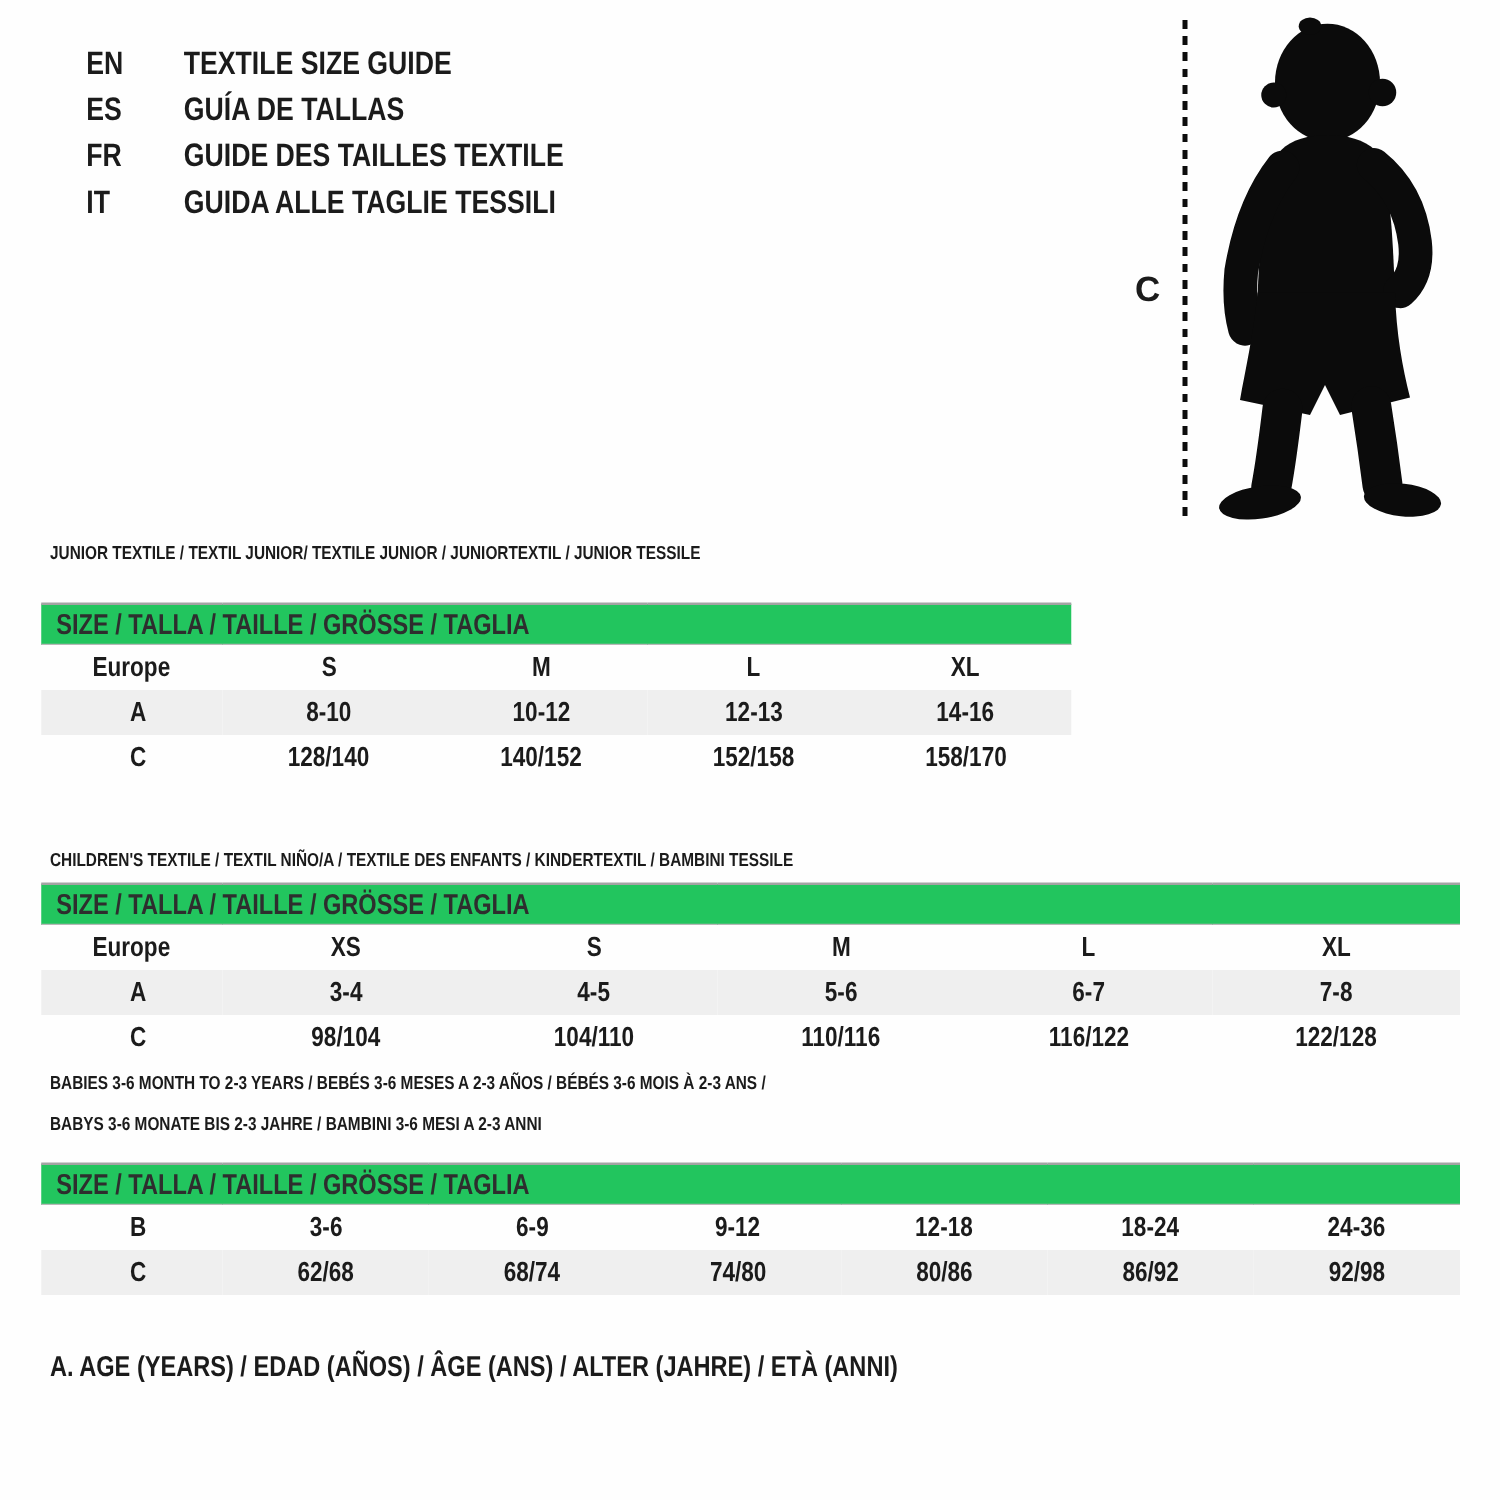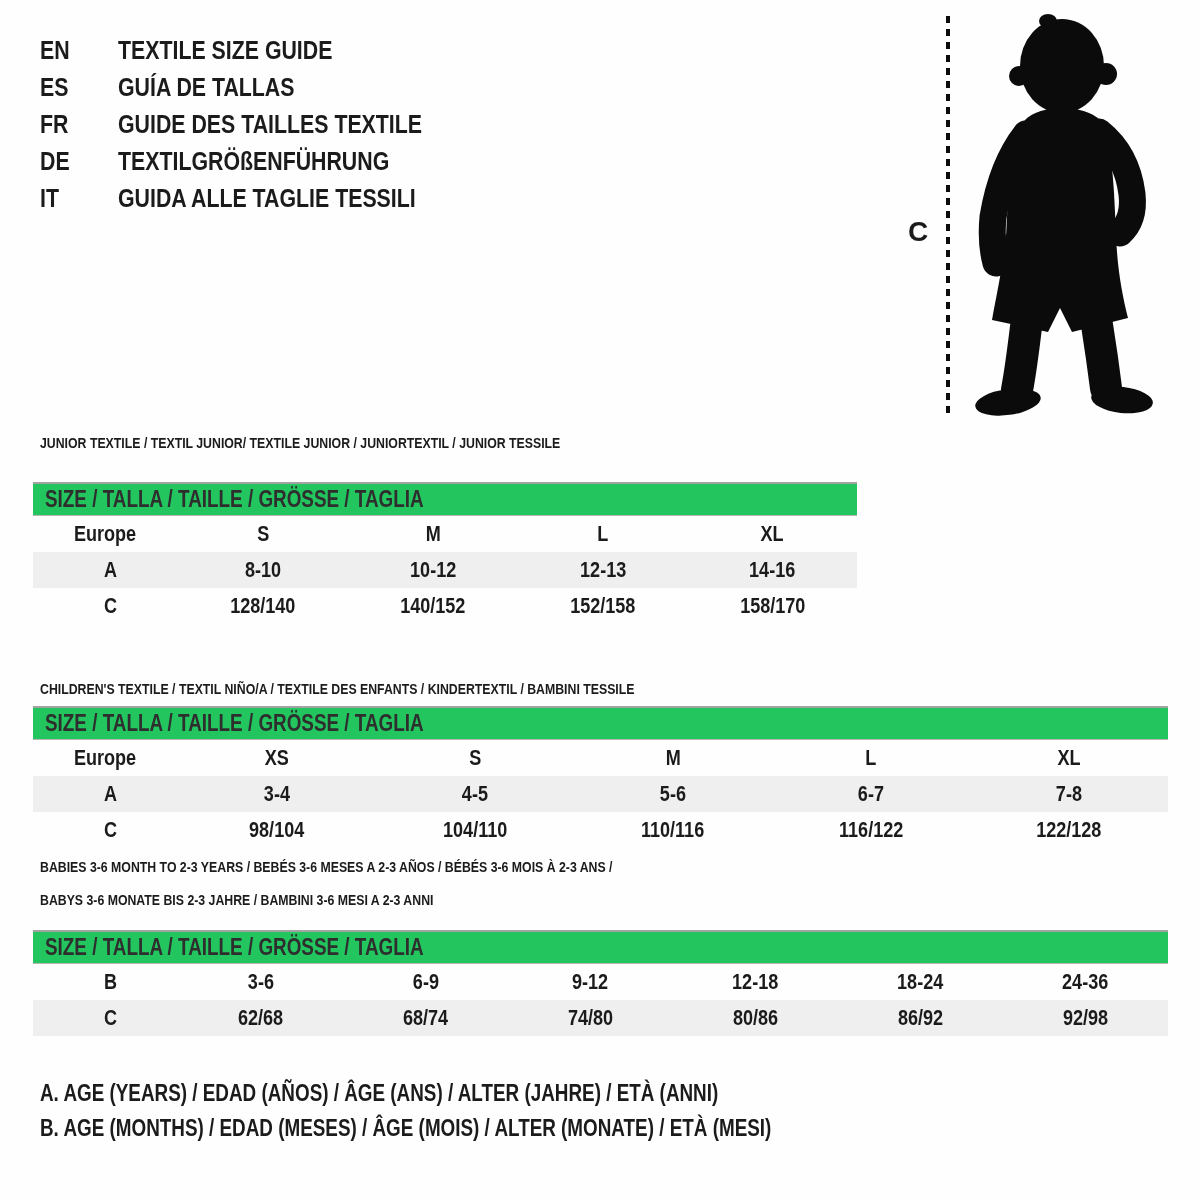--- a/index.html
+++ b/index.html
@@ -6,21 +6,21 @@
   .page{
     position:relative;width:1200px;height:1200px;background:#fefefe;overflow:hidden;
     font-family:"Liberation Sans", sans-serif;font-weight:700;color:#1b1b1b;
   }
   .cond{display:inline-block;transform:scaleX(0.82);transform-origin:left center;white-space:nowrap;}
   .cond-c{display:inline-block;transform:scaleX(0.82);transform-origin:center center;white-space:nowrap;}
 
   
   .lang-block{position:absolute;left:40px;top:32px;}
   .lang-row{display:flex;height:37px;align-items:center;font-size:26px;letter-spacing:0;}
-  .lang-code{width:78px;flex:0 0 78px;}
+  .lang-code{width:78px;flex:0 0 78px;margin-left:29px;}
   .lang-label{}
 
   
   .dash-line{
     position:absolute;left:946px;top:16px;width:4px;height:400px;
     background:repeating-linear-gradient(to bottom,#0c0c0c 0 7px,transparent 7px 13px);
   }
   .measure-label{position:absolute;left:908px;top:216px;font-size:28px;}
   .silhouette{position:absolute;left:962px;top:12px;}
 
@@ -58,24 +58,20 @@
       <span class="lang-code"><span class="cond">EN</span></span>
       <span class="lang-label"><span class="cond">TEXTILE SIZE GUIDE</span></span>
     </div>
     <div class="lang-row">
       <span class="lang-code"><span class="cond">ES</span></span>
       <span class="lang-label"><span class="cond">GUÍA DE TALLAS</span></span>
     </div>
     <div class="lang-row">
       <span class="lang-code"><span class="cond">FR</span></span>
       <span class="lang-label"><span class="cond">GUIDE DES TAILLES TEXTILE</span></span>
-    </div>
-    <div class="lang-row">
-      <span class="lang-code"><span class="cond">DE</span></span>
-      <span class="lang-label"><span class="cond">TEXTILGRÖßENFÜHRUNG</span></span>
     </div>
     <div class="lang-row">
       <span class="lang-code"><span class="cond">IT</span></span>
       <span class="lang-label"><span class="cond">GUIDA ALLE TAGLIE TESSILI</span></span>
     </div>
   </div>
 
   <div class="dash-line"></div>
   <div class="measure-label">C</div>
   <svg class="silhouette" width="196" height="406" viewBox="0 0 196 406" fill="#0b0b0b" stroke="none">
@@ -211,18 +207,15 @@
       <td><span class="cond-c">86/92</span></td>
       <td><span class="cond-c">92/98</span></td>
     </tr>
   </tbody>
     </table>
 
   <div class="legend">
     <div class="legend-line">
         <span class="cond">A. AGE (YEARS) / EDAD (AÑOS) / ÂGE (ANS) / ALTER (JAHRE) / ETÀ (ANNI)</span>
       </div>
-    <div class="legend-line">
-        <span class="cond">B. AGE (MONTHS) / EDAD (MESES) / ÂGE (MOIS) / ALTER (MONATE) / ETÀ (MESI)</span>
-      </div>
   </div>
 
 </div>
 
 </body></html>

